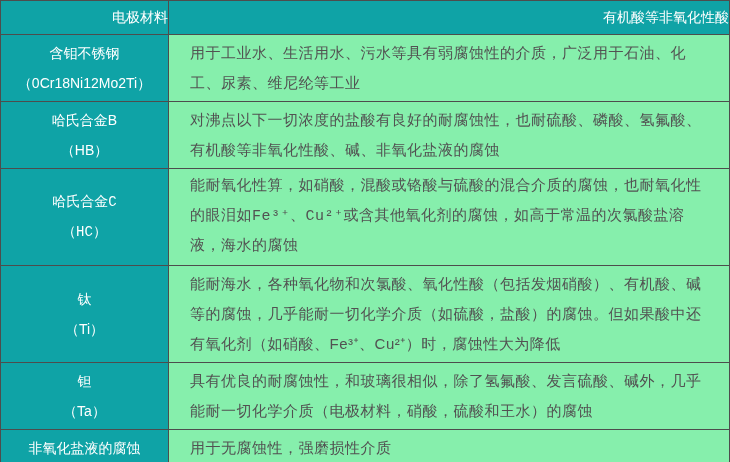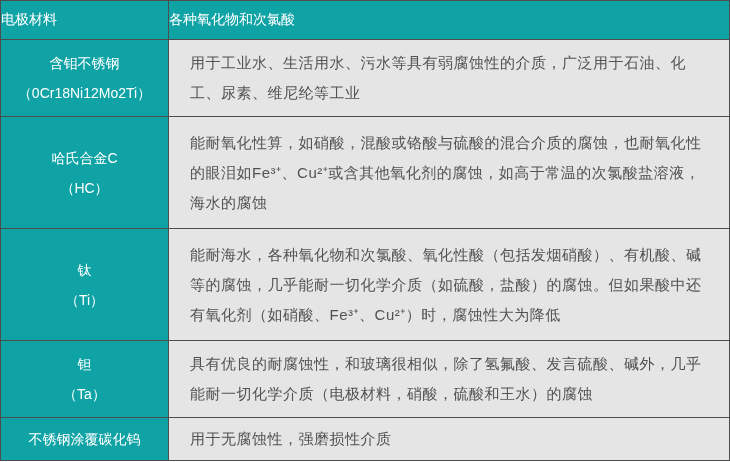--- a/index.html
+++ b/index.html
@@ -26,21 +26,21 @@
     padding: 0;
     vertical-align: middle;
     box-sizing: border-box;
   }
   col.c1 { width: 168px; }
   col.c2 { width: 561px; }
 
   .teal {
     background: #0fa3a6;
     color: #ffffff;
-    text-align: left;
+    text-align: right;
     font-weight: normal;
   }
   th.teal {
     font-size: 14px;
     font-weight: normal;
     height: 34px;
   }
   .mat-cell {
     font-size: 14px;
   }
@@ -49,65 +49,76 @@
     flex-direction: column;
     justify-content: center;
     align-items: center;
     height: 100%;
   }
   .mat-lines span {
     line-height: 30px;
     display: block;
   }
   .desc-cell {
-    background: #e5e5e5;
+    background: #86efac;
     color: #525252;
     font-size: 15px;
   }
   .desc-inner {
     padding: 3px 20px 3px 21px;
     line-height: 30px;
     letter-spacing: 0.5px;
   }
   
   tr.r1 td { height: 64px; }
   tr.r2 td { height: 59px; }
-  tr.r3 td { height: 91px; }
+  tr.r3 td { height: 91px; font-family: Liberation Mono, monospace; }
   tr.r4 td { height: 89px; }
   tr.r5 td { height: 60px; }
   tr.r6 td { height: 32px; }
 </style>
 </head>
 <body>
 
 <div class="page">
   <table class="mat-table">
     <colgroup>
         <col class="c1">
         <col class="c2">
       </colgroup>
 
     <tbody>
         <tr class="r0">
       <th class="teal">电极材料</th>
-      <th class="teal">各种氧化物和次氯酸</th>
+      <th class="teal">有机酸等非氧化性酸</th>
     </tr>
 
     <tr class="r1">
       <td class="teal mat-cell">
         <div class="mat-lines">
           <span>含钼不锈钢</span>
           <span>（0Cr18Ni12Mo2Ti）</span>
         </div>
       </td>
       <td class="desc-cell">
         <div class="desc-inner">用于工业水、生活用水、污水等具有弱腐蚀性的介质，广泛用于石油、化工、尿素、维尼纶等工业</div>
       </td>
     </tr>
 
+    <tr class="r2">
+      <td class="teal mat-cell">
+        <div class="mat-lines">
+          <span>哈氏合金B</span>
+          <span>（HB）</span>
+        </div>
+      </td>
+      <td class="desc-cell">
+        <div class="desc-inner">对沸点以下一切浓度的盐酸有良好的耐腐蚀性，也耐硫酸、磷酸、氢氟酸、有机酸等非氧化性酸、碱、非氧化盐液的腐蚀</div>
+      </td>
+    </tr>
 
     <tr class="r3">
       <td class="teal mat-cell">
         <div class="mat-lines">
           <span>哈氏合金C</span>
           <span>（HC）</span>
         </div>
       </td>
       <td class="desc-cell">
         <div class="desc-inner">能耐氧化性算，如硝酸，混酸或铬酸与硫酸的混合介质的腐蚀，也耐氧化性的眼泪如Fe³⁺、Cu²⁺或含其他氧化剂的腐蚀，如高于常温的次氯酸盐溶液，海水的腐蚀</div>
@@ -134,21 +145,21 @@
         </div>
       </td>
       <td class="desc-cell">
         <div class="desc-inner">具有优良的耐腐蚀性，和玻璃很相似，除了氢氟酸、发言硫酸、碱外，几乎能耐一切化学介质（电极材料，硝酸，硫酸和王水）的腐蚀</div>
       </td>
     </tr>
 
     <tr class="r6">
       <td class="teal mat-cell">
         <div class="mat-lines">
-          <span>不锈钢涂覆碳化钨</span>
+          <span>非氧化盐液的腐蚀</span>
         </div>
       </td>
       <td class="desc-cell">
         <div class="desc-inner">用于无腐蚀性，强磨损性介质</div>
       </td>
     </tr>
 
   </tbody>
     </table>
 </div>

